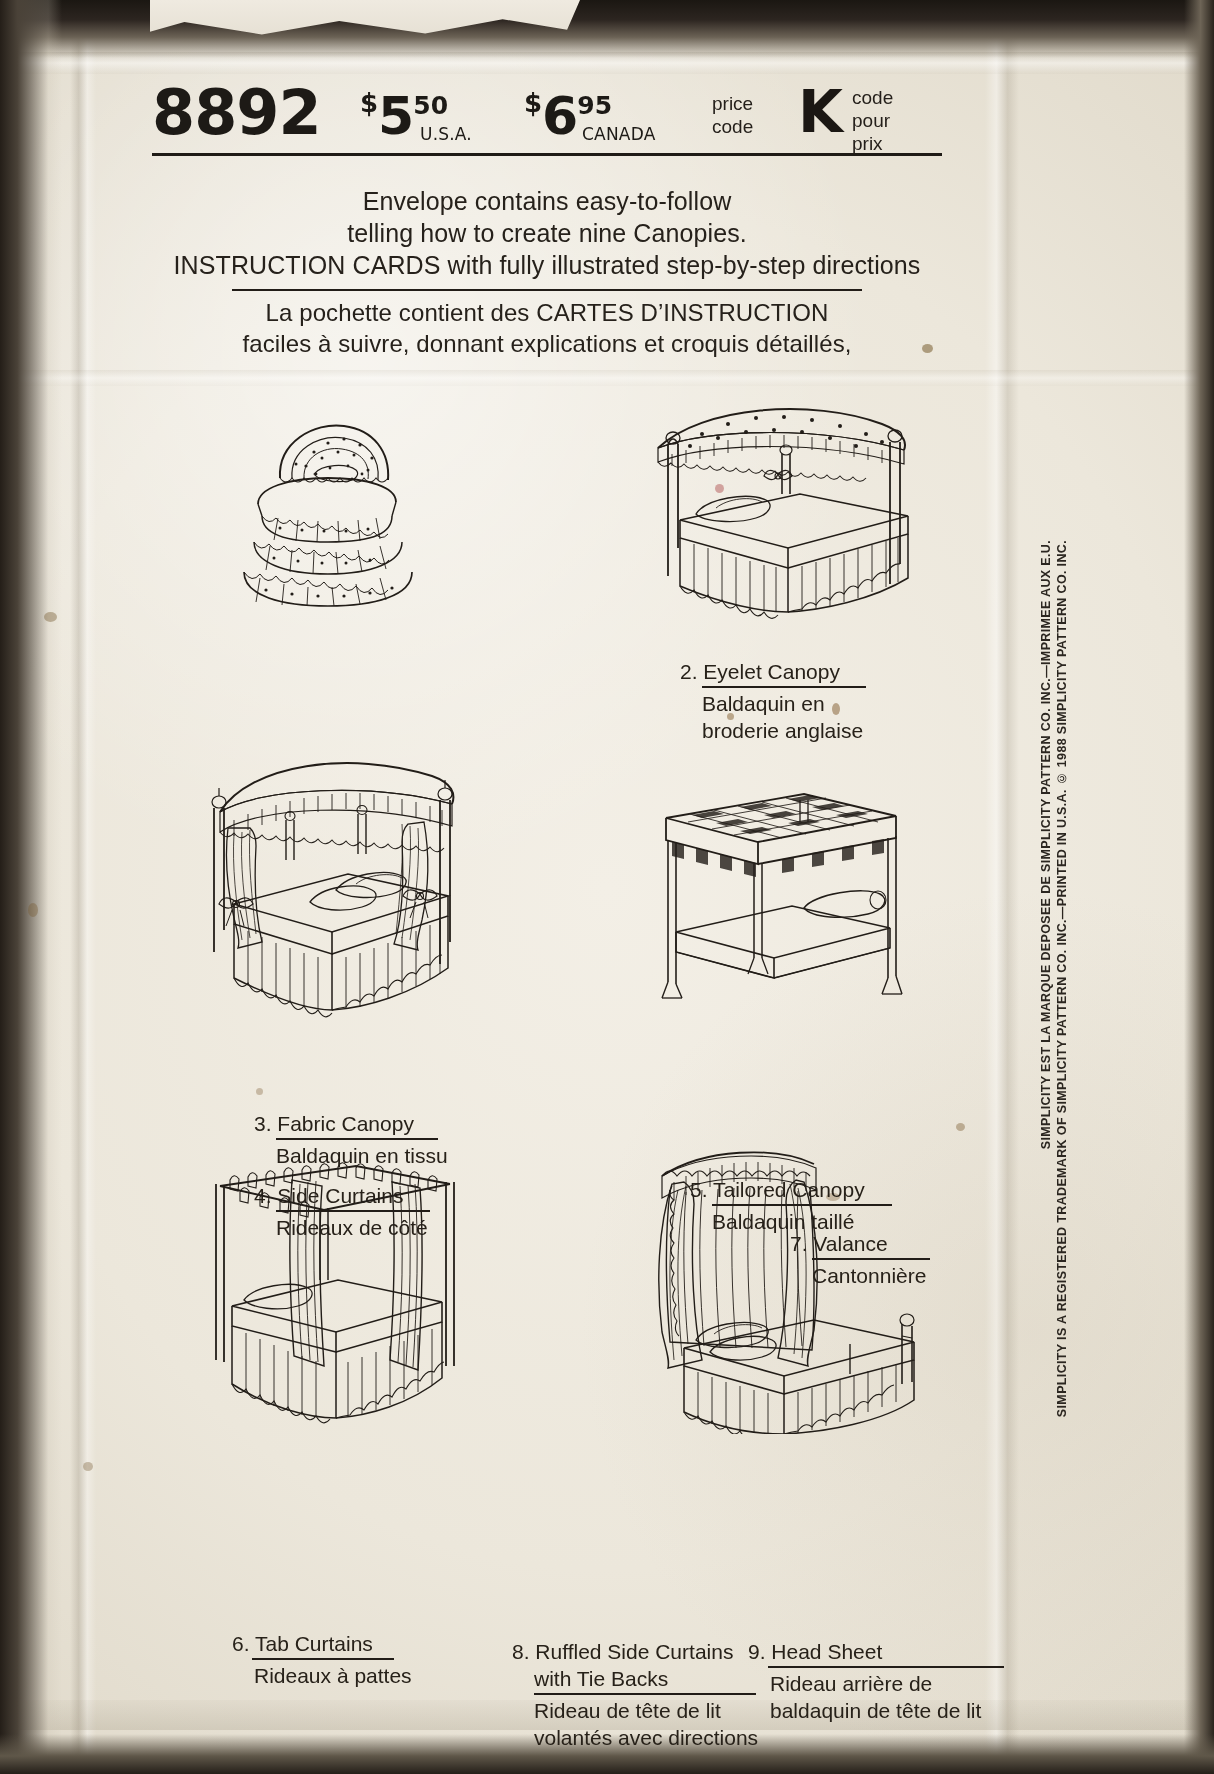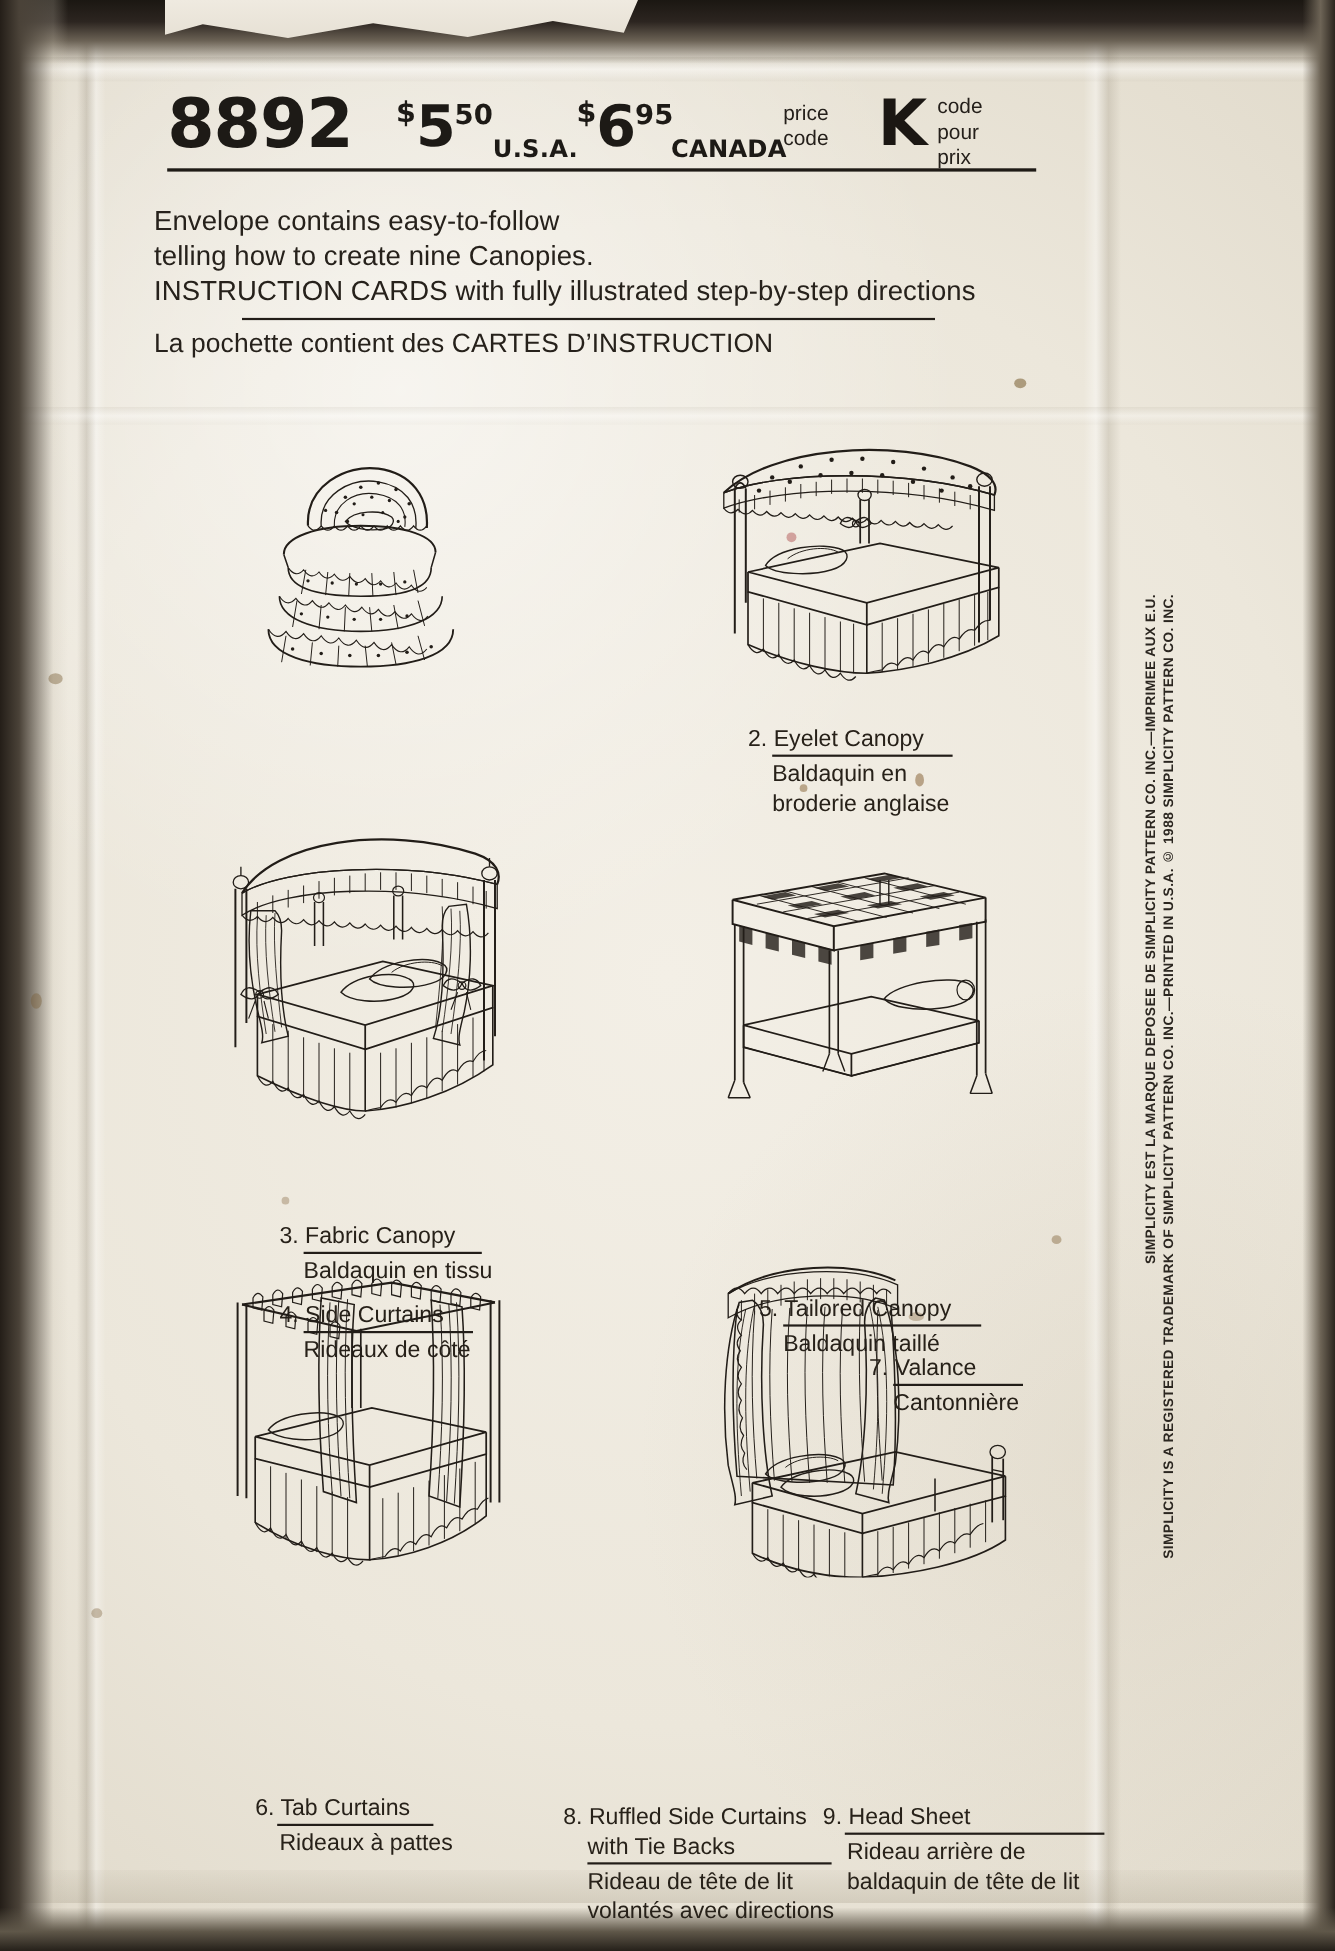--- a/index.html
+++ b/index.html
@@ -50,35 +50,35 @@
   .pattern-number{
     position:absolute;left:0;top:-6px;
     font-family:"DejaVu Sans", sans-serif;font-weight:700;
     font-size:62px;letter-spacing:-1px;color:#1d1a16;
   }
   .price{position:absolute;font-family:"DejaVu Sans", sans-serif;color:#1d1a16;}
   .price .cur{font-size:26px;font-weight:700;vertical-align:22px;}
   .price .big{font-size:52px;font-weight:700;letter-spacing:-1px;}
   .price .sup{font-size:25px;font-weight:700;vertical-align:20px;}
   .price .country{
-    position:absolute;font-size:22px;font-weight:700;letter-spacing:.2px;margin-left:28px;
+    position:absolute;font-size:17px;font-weight:400;letter-spacing:.2px;
   }
   #price-usa{left:208px;top:4px;}
   #price-usa .country{left:60px;top:38px;}
   #price-canada{left:372px;top:4px;}
   #price-canada .country{left:58px;top:38px;}
   .codeblock{position:absolute;font-size:19px;line-height:23px;color:#241f1a;}
   #pricecode-label{left:560px;top:10px;}
   .codeletter{position:absolute;left:646px;top:-4px;
     font-family:"DejaVu Sans", sans-serif;font-weight:700;font-size:58px;color:#1b1713;}
   #codepour{left:700px;top:4px;}
   #rule-top{position:absolute;left:152px;top:153px;width:790px;height:3px;background:#1f1b16;}
 
   
-  #instructions{position:absolute;left:140px;top:185px;width:790px;}
+  #instructions{position:absolute;left:152px;top:185px;width:790px;text-align:center;}
   .en-line{font-size:25px;line-height:32px;color:#26211b;letter-spacing:.1px;}
   #rule-mid{margin:8px auto 6px auto;width:630px;height:2px;background:#221d18;}
   .fr-line{font-size:24px;line-height:31px;color:#26211b;letter-spacing:.1px;}
 
   
   .fig{position:absolute;}
   .fig svg{display:block;}
   .cap{position:absolute;font-size:21px;line-height:27px;color:#272119;}
   .cap .en{white-space:pre;}
   .cap .fr{white-space:pre;}
@@ -149,20 +149,21 @@
 prix</div>
   </div>
   <div id="rule-top"></div>
 
   <div id="instructions">
     <div class="en-line">Envelope contains easy-to-follow</div>
     <div class="en-line">telling how to create nine Canopies.</div>
     <div class="en-line">INSTRUCTION CARDS with fully illustrated step-by-step directions</div>
     <div id="rule-mid"></div>
     <div class="fr-line">La pochette contient des CARTES D’INSTRUCTION</div>
+    <div class="fr-line">faciles à suivre, donnant explications et croquis détaillés,</div>
   </div>
 
   <div class="fig" style="left:218px;top:408px;">
     <svg width="220" height="200" viewBox="0 0 220 200" fill="none" stroke="#221d18" stroke-width="1.6">
 
       <path d="M62 70 C60 34 96 14 126 18 C156 22 172 44 170 72" stroke-width="2"></path>
       <path d="M74 70 C72 42 100 26 126 30 C150 34 162 50 160 72" stroke-width="1.2"></path>
       <path d="M86 70 C85 50 104 38 124 41 C144 44 152 56 150 71" stroke-width="1"></path>
 
       <path d="M62 70q6 8 12 0 6 8 12 0 6 8 12 0 6 8 12 0 6 8 12 0 6 8 12 0 6 8 12 0 6 8 12 0 6 8 12 0" stroke-width="1.1"></path>

